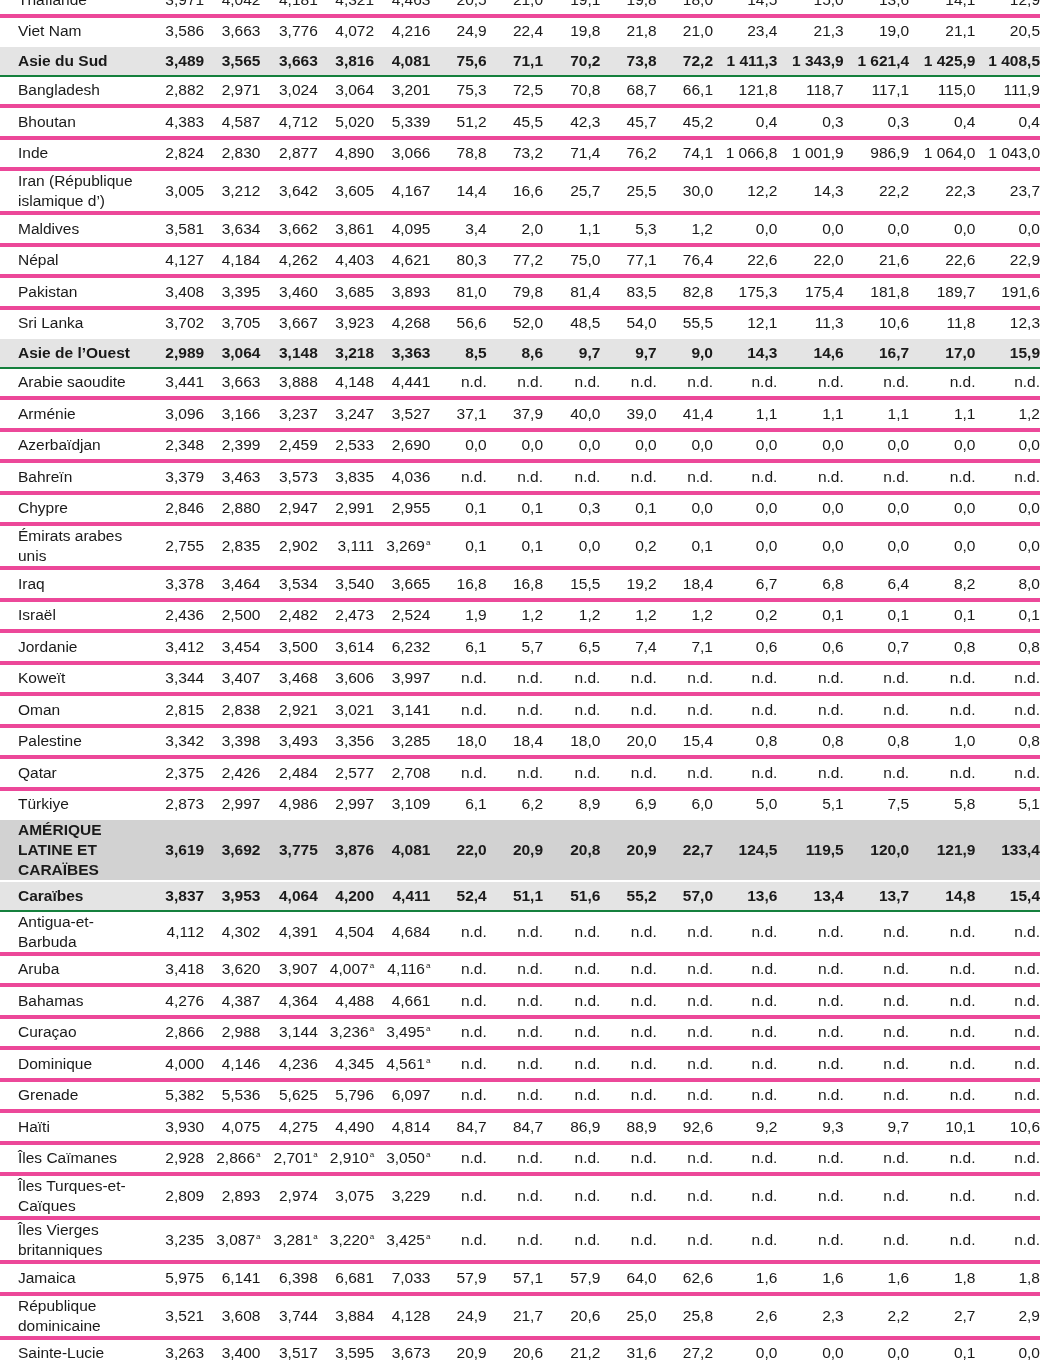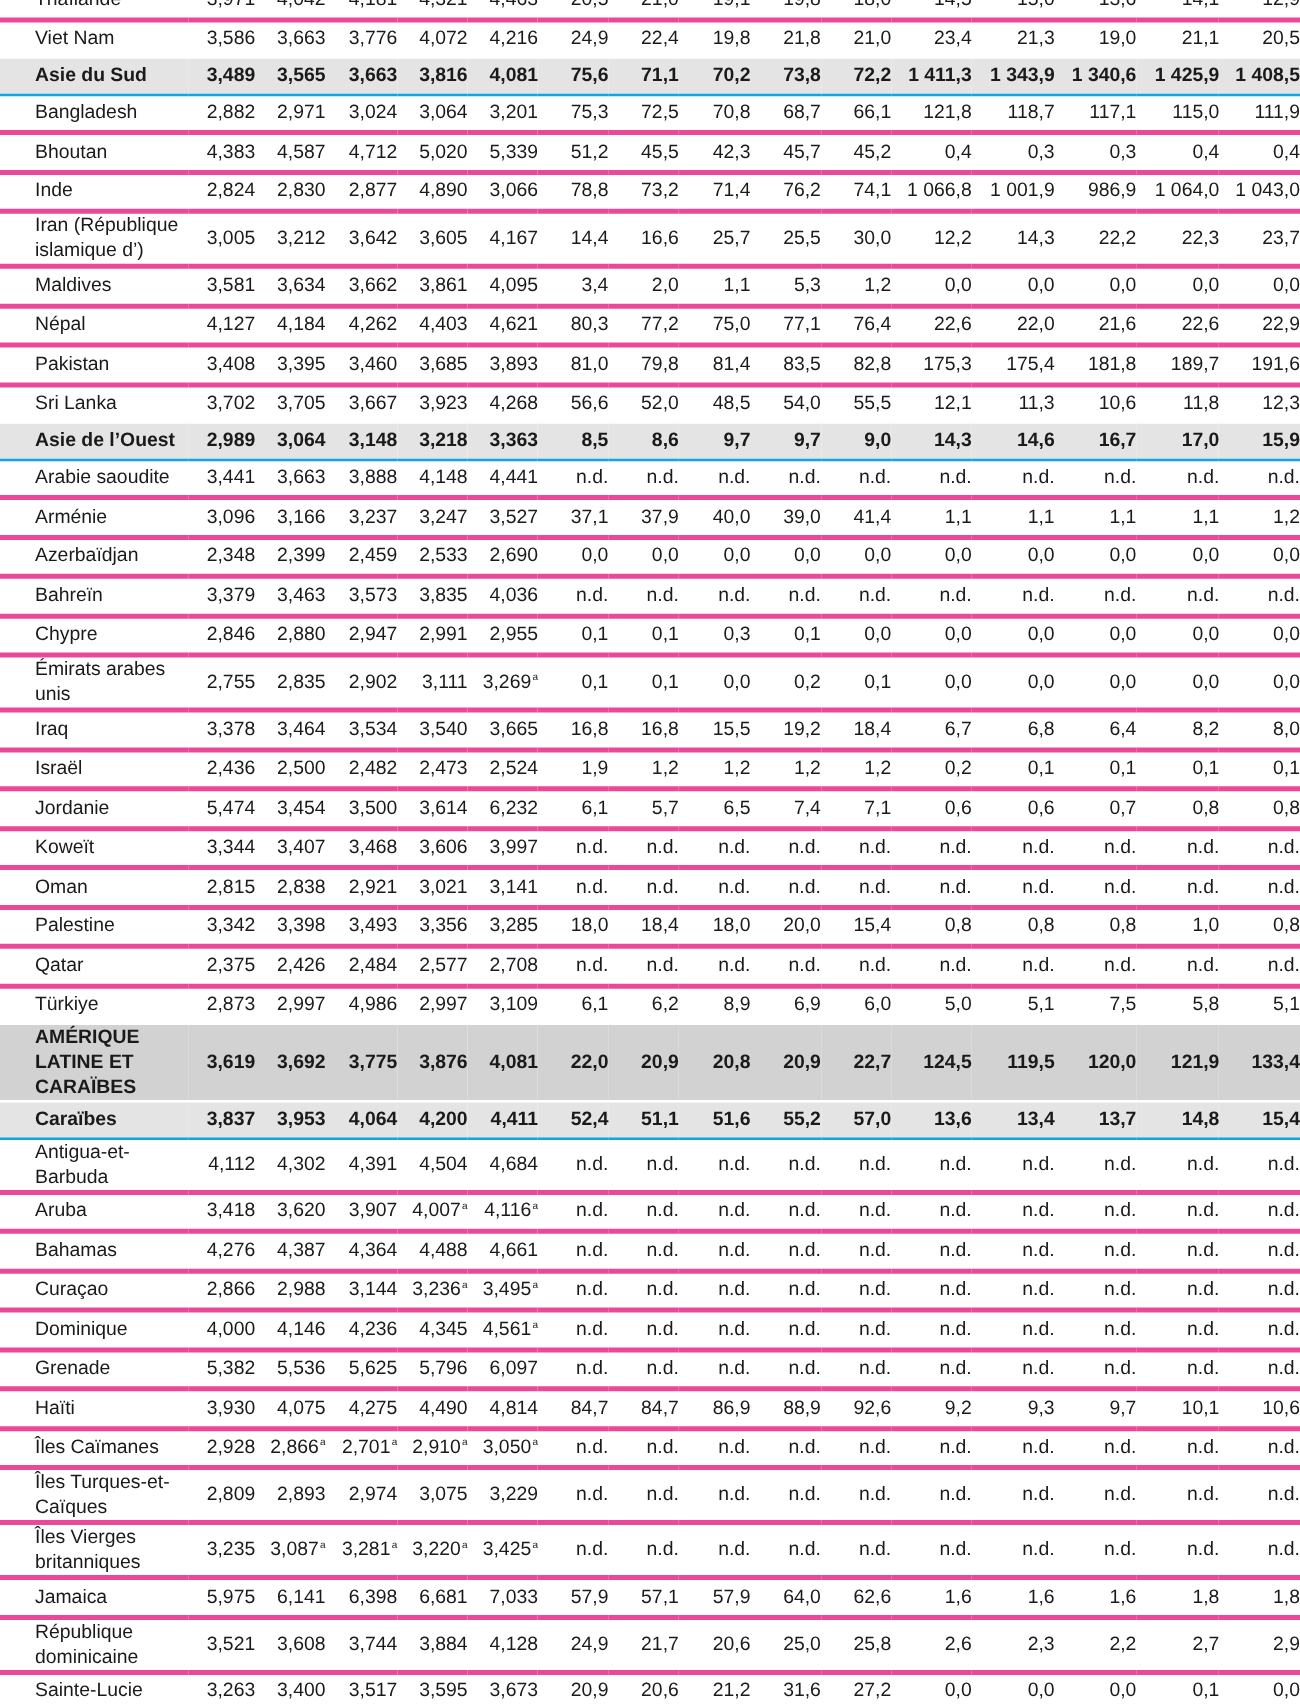--- a/index.html
+++ b/index.html
@@ -11,28 +11,28 @@
   #tbl {
     position: absolute; left: 0; top: -14px; width: 1040px;
     border-collapse: collapse; table-layout: fixed;
     font-size: 15.5px;
   }
   #tbl td {
     padding: 0; vertical-align: middle; white-space: nowrap;
     text-align: right; line-height: 20px;
   }
   #tbl td.name {
-    text-align: left; padding-left: 28px; white-space: normal;
+    text-align: left; padding-left: 18px; white-space: normal;
     line-height: 20px;
   }
   #tbl tr { border-bottom: 4px solid #ec4899; }
   #tbl tr.h1 td { height: 27.5px; }
   #tbl tr.h2 td { height: 37.5px; }
   #tbl tr.h3 td { height: 58px; }
-  #tbl tr.sub { background: #e4e4e4; font-weight: bold; border-bottom: 2px solid #0ea5e9; }
+  #tbl tr.sub { background: #e4e4e4; font-weight: bold; border-bottom: 2px solid #15803d; }
   #tbl tr.region { background: #d2d2d2; font-weight: bold; border-bottom: 2px solid #ffffff; margin-left: 20px; }
   #tbl tr.nobar { border-bottom: 2px solid #ffffff; }
   sup.note { font-size: 8px; vertical-align: 6px; line-height: 0; margin-left: 1px; }
   .v { display: inline-block; }
 </style>
 </head>
 <body>
 
 <table id="tbl">
   <colgroup>
@@ -97,21 +97,21 @@
         <td><span class="v">3,663</span></td>
         <td><span class="v">3,816</span></td>
         <td><span class="v">4,081</span></td>
         <td><span class="v">75,6</span></td>
         <td><span class="v">71,1</span></td>
         <td><span class="v">70,2</span></td>
         <td><span class="v">73,8</span></td>
         <td><span class="v">72,2</span></td>
         <td><span class="v">1 411,3</span></td>
         <td><span class="v">1 343,9</span></td>
-        <td><span class="v">1 340,6</span></td>
+        <td><span class="v">1 621,4</span></td>
         <td><span class="v">1 425,9</span></td>
         <td><span class="v">1 408,5</span></td>
       </tr>
       <tr class="h1">
         <td class="name">Bangladesh</td>
         <td><span class="v">2,882</span></td>
         <td><span class="v">2,971</span></td>
         <td><span class="v">3,024</span></td>
         <td><span class="v">3,064</span></td>
         <td><span class="v">3,201</span></td>
@@ -409,21 +409,21 @@
         <td><span class="v">1,2</span></td>
         <td><span class="v">1,2</span></td>
         <td><span class="v">0,2</span></td>
         <td><span class="v">0,1</span></td>
         <td><span class="v">0,1</span></td>
         <td><span class="v">0,1</span></td>
         <td><span class="v">0,1</span></td>
       </tr>
       <tr class="h1">
         <td class="name">Jordanie</td>
-        <td><span class="v">5,474</span></td>
+        <td><span class="v">3,412</span></td>
         <td><span class="v">3,454</span></td>
         <td><span class="v">3,500</span></td>
         <td><span class="v">3,614</span></td>
         <td><span class="v">6,232</span></td>
         <td><span class="v">6,1</span></td>
         <td><span class="v">5,7</span></td>
         <td><span class="v">6,5</span></td>
         <td><span class="v">7,4</span></td>
         <td><span class="v">7,1</span></td>
         <td><span class="v">0,6</span></td>

